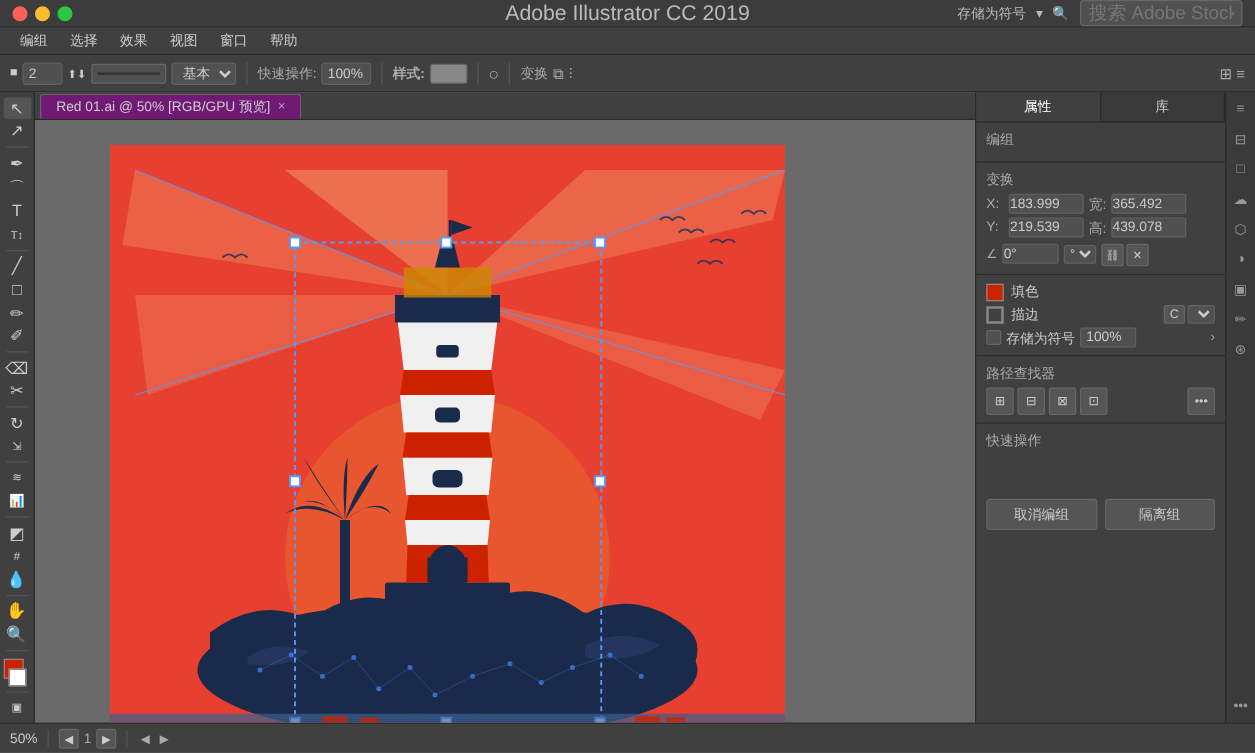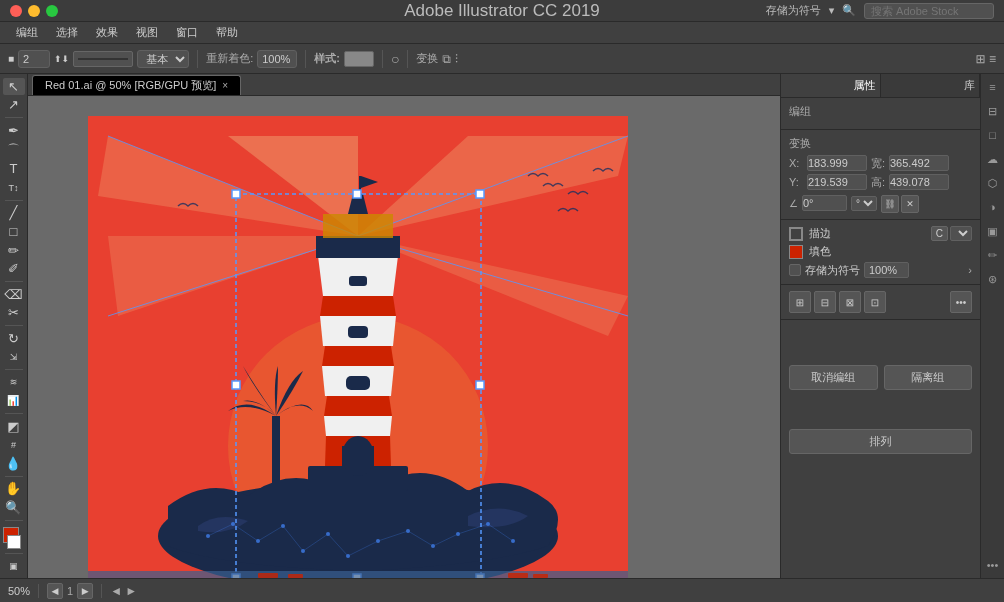--- a/index.html
+++ b/index.html
@@ -190,21 +190,21 @@
       height: 22px;
       background: #404040;
       display: flex;
       align-items: flex-end;
       padding: 0 4px;
       border-bottom: 1px solid #2a2a2a;
     }
     .tab {
       height: 20px;
       padding: 0 12px;
-      background: #000000;
+      background: #701a75;
       border: 1px solid #666;
       border-bottom: none;
       color: #ccc;
       font-size: 11px;
       display: flex;
       align-items: center;
       gap: 6px;
       border-radius: 3px 3px 0 0;
     }
     .tab-close {
@@ -245,21 +245,21 @@
       overflow-y: auto;
     }
     .panel-tabs {
       display: flex;
       background: #3a3a3a;
       border-bottom: 1px solid #2a2a2a;
       height: 24px;
     }
     .panel-tab {
       flex: 1;
-      text-align: right;
+      text-align: center;
       padding: 4px;
       font-size: 11px;
       color: #ccc;
       cursor: pointer;
       border-right: 1px solid #2a2a2a;
     }
     .panel-tab.active {
       background: #404040;
       color: #fff;
     }
@@ -499,21 +499,21 @@
   <div class="titlebar-controls">
     <span class="titlebar-btn btn-close"></span>
     <span class="titlebar-btn btn-min"></span>
     <span class="titlebar-btn btn-max"></span>
   </div>
   <div class="titlebar-center">Adobe Illustrator CC 2019</div>
   <div class="titlebar-right">
     <span>存储为符号</span>
     <span>▾</span>
     <span>🔍</span>
-    <input type="text" style="background: rgb(80, 80, 80); border: 1px solid rgb(102, 102, 102); color: rgb(204, 204, 204); font-size: 11px; padding: 1px 6px; border-radius: 3px; width: 130px;" placeholder="搜索 Adobe Stock">
+    <input type="text" style="background: rgb(80, 80, 80); border: 1px solid rgb(102, 102, 102); color: rgb(204, 204, 204); font-size: 15px; padding: 1px 6px; border-radius: 3px; width: 130px;" placeholder="搜索 Adobe Stock">
   </div>
 </div>
 
 <div class="menubar">
   <div class="menu-item">编组</div>
   <div class="menu-item">选择</div>
   <div class="menu-item">效果</div>
   <div class="menu-item">视图</div>
   <div class="menu-item">窗口</div>
   <div class="menu-item">帮助</div>
@@ -524,21 +524,21 @@
   <span style="font-size:10px;color:#ccc;">■</span>
   <input type="text" class="toolbar-input" value="2" style="width: 32px;">
   <span style="font-size:9px;color:#ccc;">⬆⬇</span>
   <div class="stroke-preview">
     <div class="stroke-line"></div>
   </div>
   <select class="toolbar-select">
     <option>基本</option>
   </select>
   <div class="toolbar-separator"></div>
-  <span style="color:#aaa;">重新着色:</span>
+  <span style="color:#aaa;">快速操作:</span>
   <input type="text" class="toolbar-input" value="100%" style="width: 40px;">
   <div class="toolbar-separator"></div>
   <span style="color:#aaa;font-weight:bold;">样式:</span>
   <div style="width:30px;height:16px;background:#888;border:1px solid #666;border-radius:2px;"></div>
   <div class="toolbar-separator"></div>
   <span style="font-size:14px;color:#aaa;">○</span>
   <div class="toolbar-separator"></div>
   <span style="color:#aaa;">变换</span>
   <span style="font-size:12px;color:#aaa;">⧉</span>
   <span style="font-size:12px;color:#aaa;">⫶</span>
@@ -758,58 +758,57 @@
         </select>
         <div class="panel-row-icons">
           <div class="panel-props-icon">⛓</div>
           <div class="panel-props-icon">✕</div>
         </div>
       </div>
     </div>
 
     <div class="panel-section">
       <div class="appearance-row">
+        <div class="appearance-color-swatch"></div>
+        <span>填色</span>
+      </div>
+      <div class="appearance-row">
         <div class="appearance-stroke-swatch"></div>
         <span>描边</span>
         <div style="margin-left:auto;display:flex;align-items:center;gap:2px;">
           <button style="background:#555;border:1px solid #666;color:#ccc;font-size:10px;border-radius:2px;padding:1px 4px;cursor:pointer;">C</button>
           <select style="background:#505050;border:1px solid #606060;color:#ccc;font-size:10px;border-radius:2px;">
             <option></option>
           </select>
         </div>
       </div>
-      <div class="appearance-row">
-        <div class="appearance-color-swatch"></div>
-        <span>填色</span>
-      </div>
       <div class="checkbox-row opacity-row">
         <div class="checkbox-small"></div>
         <span>存储为符号</span>
         <input type="text" class="opacity-input" value="100%" style="">
         <span style="color:#aaa;margin-left:auto;">›</span>
       </div>
     </div>
 
     <div class="path-finder-section">
+      <div class="path-finder-title">路径查找器</div>
       <div class="path-finder-btns">
         <div class="pf-btn">⊞</div>
         <div class="pf-btn">⊟</div>
         <div class="pf-btn">⊠</div>
         <div class="pf-btn">⊡</div>
         <div class="pf-btn" style="margin-left:auto;">•••</div>
       </div>
     </div>
 
     <div class="quick-actions">
+      <div class="quick-actions-title">快速操作</div>
       <div class="quick-action-row">
         <div class="qa-btn">取消编组</div>
         <div class="qa-btn">隔离组</div>
-      </div>
-      <div class="quick-action-row">
-        <div class="qa-btn">排列</div>
       </div>
     </div>
   </div>
 
   <div class="right-icon-strip">
     <div class="ri-btn">≡</div>
     <div class="ri-btn">⊟</div>
     <div class="ri-btn">□</div>
     <div class="ri-btn">☁</div>
     <div class="ri-btn">⬡</div>

